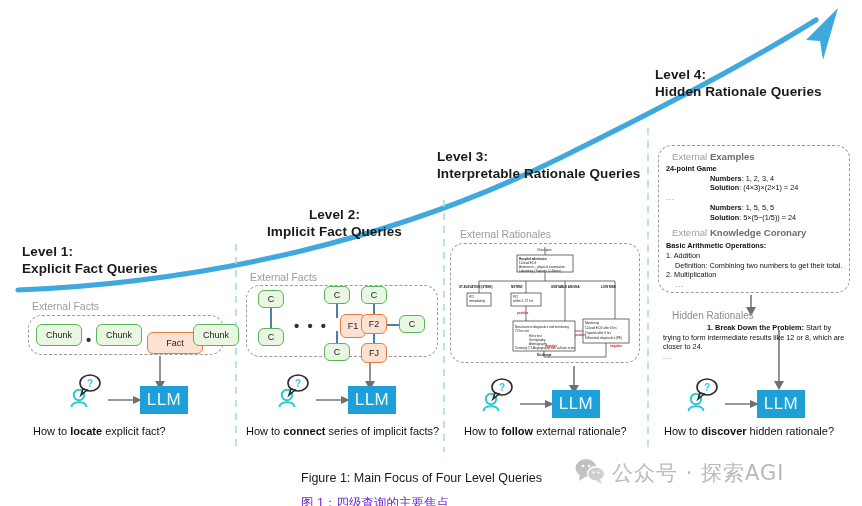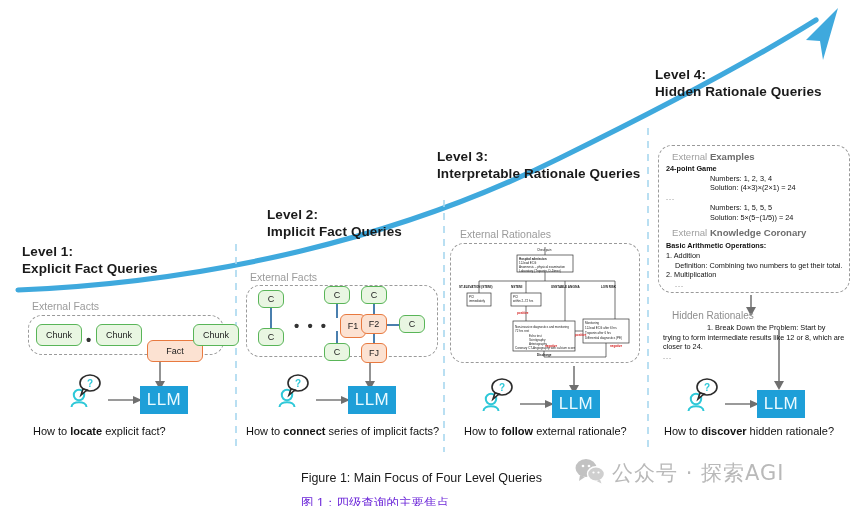--- a/index.html
+++ b/index.html
@@ -10,21 +10,21 @@
   
   #bg{position:absolute;left:0;top:0;width:862px;height:506px;pointer-events:none;}
 
   
   .lvl-title{position:absolute;font-weight:bold;line-height:1.28;z-index:6;
              letter-spacing:.1px;white-space:nowrap;}
   .lvl-title .l1{display:block;font-size:13.5px;}
   .lvl-title .l2{display:block;font-size:13.5px;}
 
   #title-1{left:22px;  top:243px;}
-  #title-2{left:267px; top:206px;}
+  #title-2{left:267px; top:206px;text-align:center;}
   #title-3{left:437px; top:148px;}
   #title-4{left:655px; top:66px;}
 
   
   .sec-label{position:absolute;font-size:10.5px;color:#9b9b9b;z-index:6;white-space:nowrap;}
 
   
   .dbox{position:absolute;border:1.4px dashed #9a9a9a;border-radius:14px;box-sizing:border-box;z-index:3;}
 
   
@@ -50,21 +50,21 @@
   .qcap{position:absolute;font-size:11px;color:#111;z-index:6;white-space:nowrap;}
   .qcap b{font-weight:bold;}
 
   
   #l4panel{position:absolute;left:658px;top:145px;width:192px;height:148px;
            border:1.3px dashed #9a9a9a;border-radius:14px;box-sizing:border-box;
            padding:4px 6px 0 7px;z-index:4;background:#fff;}
   .hdr-gray{font-size:9.6px;color:#a0a0a0;margin:1px 0 2px 6px;}
   .hdr-gray b{color:#6d6d6d;font-weight:bold;}
   .tiny{font-size:7.3px;line-height:1.33;color:#111;margin:0;}
-  .tiny b{font-weight:normal;padding-left:44px;}
+  .tiny b{font-weight:bold;padding-left:44px;}
   .tiny.ell{letter-spacing:1px;color:#555;}
   .indent{margin-left:9px;}
 
   #hidden-rat-label{position:absolute;left:672px;top:310px;font-size:10px;color:#8e8e8e;z-index:6;}
   #hidden-rat-text{position:absolute;left:663px;top:323px;width:182px;z-index:6;}
 
   
   #fc{position:absolute;left:455px;top:243px;width:180px;height:118px;z-index:5;}
 
   
@@ -134,21 +134,21 @@
     <span class="l1">Level 4:</span>
     <span class="l2">Hidden Rationale Queries</span>
   </div>
 
   <div class="sec-label" style="left:32px;top:300px">External Facts</div>
   <div class="dbox" style="left:28px;top:315px;width:196px;height:40px"></div>
 
   <div class="pill green" style="left:36px;top:324px;width:46px;height:22px">Chunk</div>
   <div class="dots" style="left:86px;top:332px">• • •</div>
   <div class="pill green" style="left:96px;top:324px;width:46px;height:22px">Chunk</div>
-  <div class="pill orange" style="left:147px;top:340px;width:56px;height:22px">Fact</div>
+  <div class="pill orange" style="left:147px;top:332px;width:56px;height:22px">Fact</div>
   <div class="pill green" style="left:193px;top:324px;width:46px;height:22px">Chunk</div>
 
   <div class="person" style="left:68px;top:374px">
     <svg width="42" height="34" viewBox="0 0 42 34">
       <circle cx="11" cy="21" r="5.2" fill="none" stroke="#2ec8d8" stroke-width="2"></circle>
       <path d="M3.5,33 C3.5,26.5 18.5,26.5 18.5,33" fill="none" stroke="#2ec8d8" stroke-width="2"></path>
       <ellipse cx="22" cy="9" rx="10" ry="8" fill="#fff" stroke="#2b2b2b" stroke-width="1.6"></ellipse>
       <path d="M15,15 L13,21 L19,16 Z" fill="#fff" stroke="#2b2b2b" stroke-width="1.6"></path>
       <text x="22" y="13" font-size="10" text-anchor="middle" fill="#2ec8d8" font-family="Liberation Sans, sans-serif" font-weight="bold">?</text>
     </svg>

